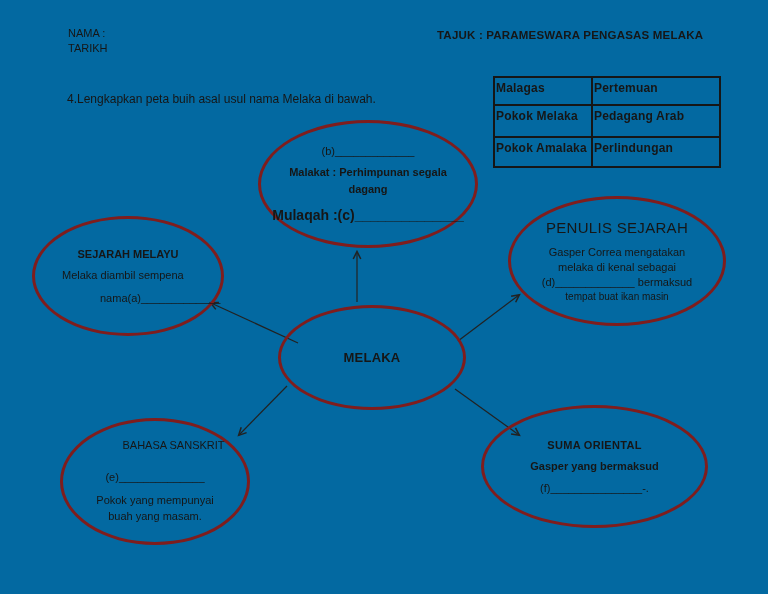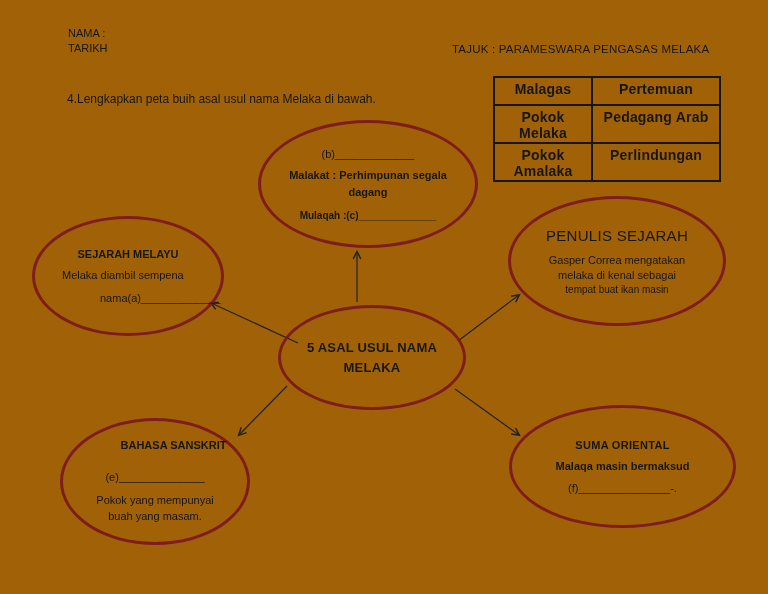--- a/index.html
+++ b/index.html
@@ -1,64 +1,64 @@
 <!DOCTYPE html>
 <html><head>
 <meta charset="utf-8">
 <style>
   html,body{margin:0;padding:0;background:#ffffff;}
   #page{
-    position:relative;width:768px;height:594px;background:#a16207;overflow:hidden;
+    position:relative;width:768px;height:594px;background:#0369a1;overflow:hidden;
     font-family:"Liberation Sans",sans-serif;color:#161616;
   }
   .hdr-left{position:absolute;left:68px;top:26px;font-size:11px;line-height:15px;}
-  .doc-title{position:absolute;left:452px;top:29px;font-size:11.5px;font-weight:normal;letter-spacing:.2px;margin-top:14px;}
+  .doc-title{position:absolute;left:437px;top:29px;font-size:11.5px;font-weight:bold;letter-spacing:.2px;}
   .question{position:absolute;left:67px;top:92px;font-size:12px;}
 
   
   .bank{position:absolute;left:493px;top:76px;border-collapse:collapse;}
   .bank td{
-    border:2px solid #161616;text-align:center;vertical-align:top;
-    font-weight:bold;font-size:14px;padding-top:3px;letter-spacing:.2px;
+    border:2px solid #161616;vertical-align:top;
+    font-weight:bold;font-size:12px;padding-top:3px;letter-spacing:.2px;
   }
   .bank .c1{width:94px;}
   .bank .c2{width:124px;}
   .bank .r1 td{height:22px;}
   .bank .r2 td{height:26px;}
   .bank .r3 td{height:24px;}
 
   
   .bubble{
     position:absolute;border:3px solid #7f1d1d;border-radius:50%;
     display:flex;flex-direction:column;align-items:center;justify-content:center;
     text-align:center;background:transparent;box-sizing:border-box;
   }
   .b-top{left:258px;top:120px;width:220px;height:128px;}
   .b-left{left:32px;top:216px;width:192px;height:120px;}
   .b-right{left:508px;top:196px;width:218px;height:130px;}
   .b-center{left:278px;top:305px;width:188px;height:105px;}
   .b-bleft{left:60px;top:418px;width:190px;height:127px;}
-  .b-bright{left:509px;top:405px;width:227px;height:123px;}
+  .b-bright{left:481px;top:405px;width:227px;height:123px;}
 
   .b-top .l1{font-size:11px;margin-bottom:7px;}
   .b-top .l2,.b-top .l3{font-size:11px;font-weight:bold;line-height:17px;}
-  .b-top .l4{font-size:10px;font-weight:bold;margin-top:9px;}
+  .b-top .l4{font-size:14px;font-weight:bold;margin-top:9px;}
 
   .b-left .inner{text-align:left;width:132px;}
   .b-left .head{font-size:11px;font-weight:bold;text-align:center;margin-bottom:9px;}
   .b-left .l1{font-size:11px;margin-bottom:11px;}
   .b-left .l2{font-size:11px;padding-left:38px;}
 
   .b-right .head{font-size:15px;margin-bottom:9px;letter-spacing:.3px;}
   .b-right .l{font-size:11px;line-height:15px;}
   .b-right .ls{font-size:10px;line-height:13px;}
 
   .b-center .l{font-size:13px;font-weight:bold;line-height:20px;letter-spacing:.2px;}
 
-  .b-bleft .head{font-size:11px;font-weight:bold;margin-bottom:20px;padding-left:37px;}
+  .b-bleft .head{font-size:11px;font-weight:normal;margin-bottom:20px;padding-left:37px;}
   .b-bleft .l1{font-size:11px;margin-bottom:9px;}
   .b-bleft .l2,.b-bleft .l3{font-size:11px;line-height:16px;}
 
   .b-bright .head{font-size:11px;font-weight:bold;letter-spacing:.3px;margin-bottom:9px;}
   .b-bright .l1{font-size:11px;font-weight:bold;margin-bottom:10px;}
   .b-bright .l2{font-size:11px;}
 
   .arrows{position:absolute;left:0;top:0;pointer-events:none;}
 </style>
 </head>
@@ -117,34 +117,34 @@
       <div class="head">SEJARAH MELAYU</div>
       <div class="l1">Melaka diambil sempena</div>
       <div class="l2">nama(a)_____________</div>
     </div>
   </div>
 
   <div class="bubble b-right">
     <div class="head">PENULIS SEJARAH</div>
     <div class="l">Gasper Correa mengatakan</div>
     <div class="l">melaka di kenal sebagai</div>
+    <div class="l">(d)_____________ bermaksud</div>
     <div class="ls">tempat buat ikan masin</div>
   </div>
 
   <div class="bubble b-center">
-    <div class="l">5 ASAL USUL NAMA</div>
     <div class="l">MELAKA</div>
   </div>
 
   <div class="bubble b-bleft">
     <div class="head">BAHASA SANSKRIT</div>
     <div class="l1">(e)______________</div>
     <div class="l2">Pokok yang mempunyai</div>
     <div class="l3">buah yang masam.</div>
   </div>
 
   <div class="bubble b-bright">
     <div class="head">SUMA ORIENTAL</div>
-    <div class="l1">Malaqa masin bermaksud</div>
+    <div class="l1">Gasper yang bermaksud</div>
     <div class="l2">(f)_______________-.</div>
   </div>
 
 </div>
 
 </body></html>

